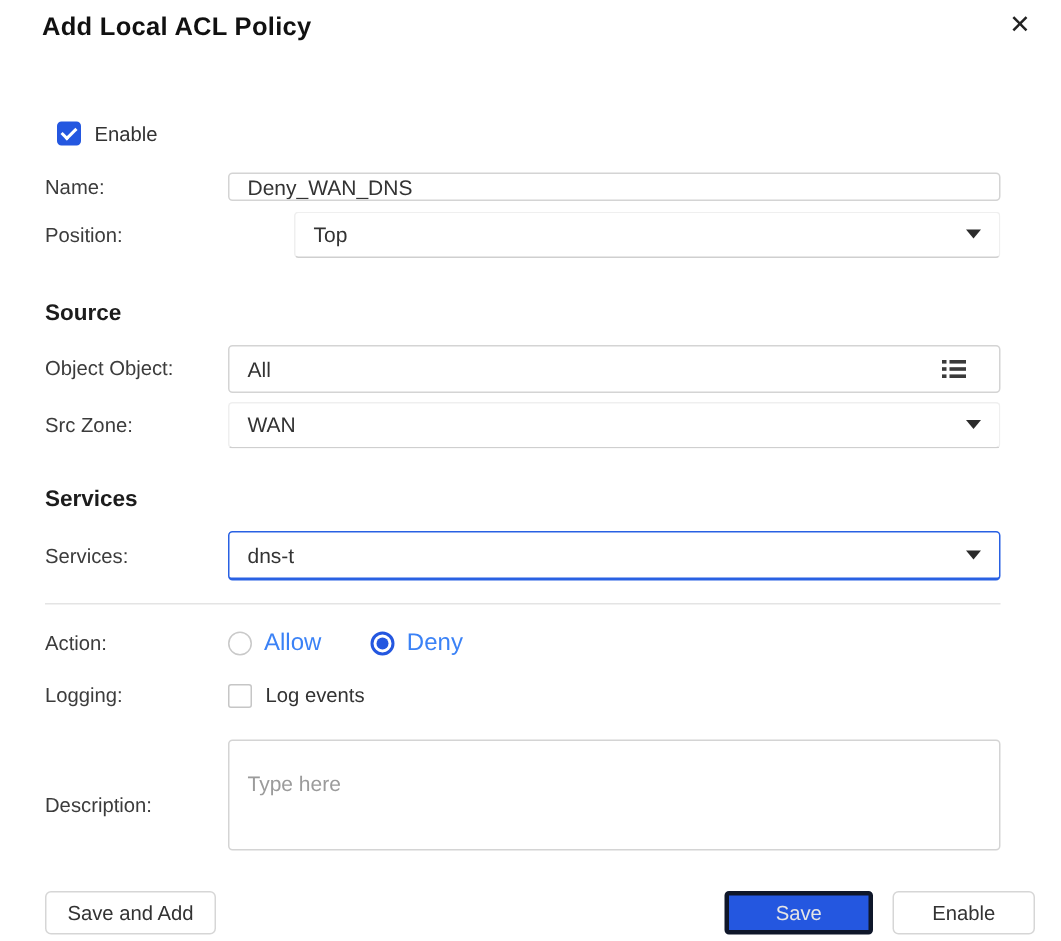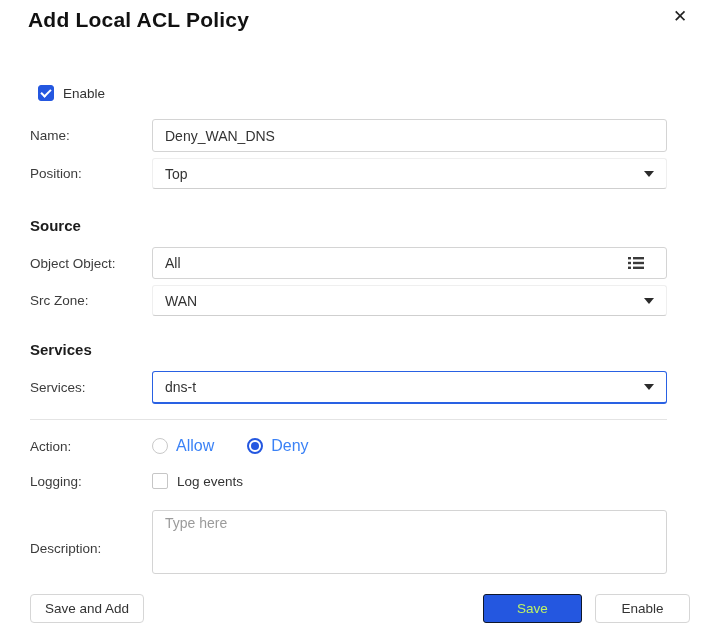--- a/index.html
+++ b/index.html
@@ -7,21 +7,21 @@
   body {
     font-family: "Liberation Sans", "DejaVu Sans", sans-serif;
     color: #333;
     position: relative;
     overflow: hidden;
   }
   .dialog { width: 707px; height: 627px; background: #fff; position: relative; }
 
   
   .dlg-header { position: relative; padding: 8px 28px 0 28px; }
-  .dlg-title { font-size: 21px; font-weight: bold; color: #111; letter-spacing: 0.2px; }
+  .dlg-title { font-size: 17px; font-weight: bold; color: #111; letter-spacing: 0.2px; }
   .close-btn {
     position: absolute; top: 6px; right: 16px;
     width: 22px; height: 22px; line-height: 22px; text-align: center;
     font-size: 17px; font-weight: bold; color: #222; cursor: pointer;
     background: none; border: none; font-family: inherit;
   }
 
   
   .row { display: flex; align-items: center; margin: 0 40px 0 30px; }
   .row .lbl { width: 122px; flex: 0 0 122px; font-size: 13.5px; color: #3c3c3c; }
@@ -38,21 +38,21 @@
   .cbx.checked::after {
     content: ""; width: 4px; height: 8px; margin-top: -2px;
     border: solid #fff; border-width: 0 2px 2px 0; transform: rotate(45deg);
   }
   .cbx.unchecked { background: #fff; border: 1px solid #c6c6c6; border-radius: 2px; }
   .cbx-label { margin-left: 9px; font-size: 13.5px; color: #333; }
 
   
   .name-row { margin-top: 18px; }
   .text-input {
-    width: 100%; height: 33px; border: 1px solid #d4d4d4; border-radius: 3px;
+    width: 100%; height: 19px; border: 1px solid #d4d4d4; border-radius: 3px;
     padding: 0 12px; font-size: 14px; color: #333; outline: none;
     font-family: inherit; background: #fff;
   }
 
   
   .select-box {
     width: 100%; height: 31px;
     border: 1px solid #efefef; border-bottom: 1px solid #cfcfcf; border-radius: 3px;
     display: flex; align-items: center; justify-content: space-between;
     padding: 0 12px; font-size: 14px; color: #333; cursor: pointer; background: #fff;
@@ -67,21 +67,21 @@
   }
 
   
   .lookup-box {
     width: 100%; height: 32px; border: 1px solid #d4d4d4; border-radius: 3px;
     display: flex; align-items: center; justify-content: space-between;
     padding: 0 22px 0 12px; font-size: 14px; color: #333; background: #fff; cursor: pointer;
   }
   .list-icon { width: 16px; height: 14px; display: inline-block; flex: 0 0 auto; }
 
-  .position-row { margin-top: 6px; }
+  .position-row { margin-top: 6px; gap: 44px; }
 
   
   .section-heading {
     margin: 28px 40px 0 30px; font-size: 15px; font-weight: bold; color: #1c1c1c;
   }
   .section-heading.services { margin-top: 25px; }
   .network-row { margin-top: 13px; }
   .srczone-row { margin-top: 6px; }
   .services-row { margin-top: 13px; }
 
@@ -105,38 +105,38 @@
   .radio-label { margin-left: 8px; font-size: 16px; color: #3b82f6; }
 
   
   .logging-row { margin-top: 18px; }
   .logging-row .field { display: flex; align-items: center; }
 
   
   .desc-row { margin-top: 21px; align-items: center; }
   .desc-row .lbl { margin-top: 8px; }
   .desc-textarea {
-    width: 100%; height: 64px; border: 1px solid #d4d4d4; border-radius: 3px;
-    padding: 4px 12px; font-size: 14px; color: #333; resize: none; outline: none;
+    width: 100%; height: 74px; border: 1px solid #d4d4d4; border-radius: 3px;
+    padding: 20px 12px; font-size: 14px; color: #333; resize: none; outline: none;
     font-family: inherit;
   }
   .desc-textarea::placeholder { color: #9b9b9b; }
 
   
   .footer {
     position: absolute; left: 30px; right: 17px; top: 594px;
     display: flex; align-items: center;
   }
   .btn {
     height: 29px; border-radius: 4px; font-size: 13.5px; cursor: pointer;
     font-family: inherit; display: inline-flex; align-items: center; justify-content: center;
   }
   .btn-outline { background: #fff; border: 1px solid #d6d6d6; color: #333; }
   .btn-save-add { width: 114px; margin-right: auto; }
-  .btn-primary { background: #2457e0; border: 1px solid #0f172a; color: #bef264; width: 99px; border-radius: 3px; }
+  .btn-primary { background: #2457e0; border: 3px solid #0f172a; color: #e5e5e5; width: 99px; border-radius: 3px; }
   .btn-cancel { width: 95px; margin-left: 13px; }
 </style>
 </head>
 <body>
 
 <div class="dialog">
 
   <div class="dlg-header">
     <div class="dlg-title">Add Local ACL Policy</div>
     <button class="close-btn">✕</button>

